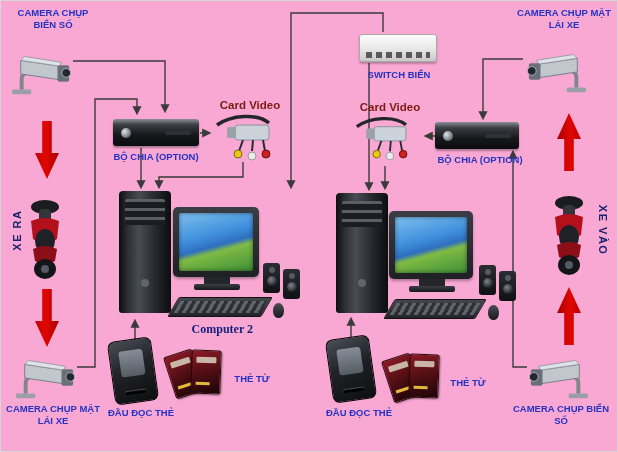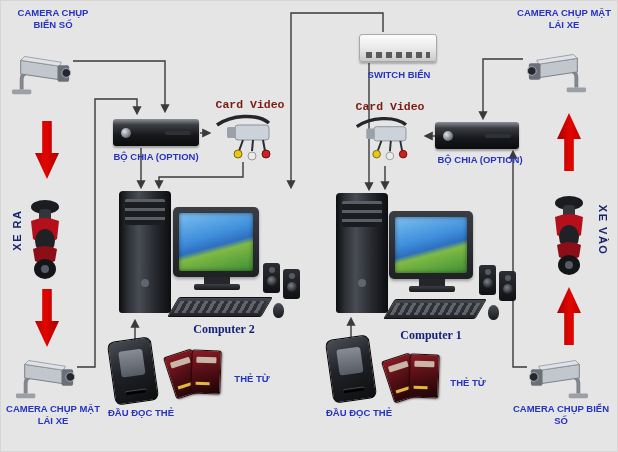--- a/index.html
+++ b/index.html
@@ -1,32 +1,32 @@
 <!DOCTYPE html>
 <html style="--label-blue: #2433c2; --card-video-red: #7b1a10; --computer-navy: #131f7b; --lane-navy: #18246e; --arrow-red: #e10600; --wire: #3a3a3a;"><head>
 <meta charset="utf-8">
 <style>
   * { margin:0; padding:0; box-sizing:border-box; }
   html,body { background:#fff; }
   .stage {
-    position:relative; width:618px; height:452px; background:#e5e5e5;
+    position:relative; width:618px; height:452px; background:#f9a8d4;
     border:1px solid #d6d6d6; overflow:hidden;
     font-family:"Liberation Sans", sans-serif;
   }
   
   svg.wires { position:absolute; inset:0; z-index:1; }
   .wire { stroke:var(--wire,#3a3a3a); stroke-width:1.4; fill:none; }
 
   
   .node { position:absolute; z-index:2; }
 
   
   .lbl { position:absolute; z-index:4; font-weight:bold; font-size:9.5px; line-height:1.3;
          color:var(--label-blue,#2433c2); text-align:center; }
-  .lbl.serif { font-family:Liberation Mono, monospace; font-size:11.5px; color:var(--card-video-red,#7b1a10); }
+  .lbl.serif { font-family:Liberation Sans, sans-serif; font-size:11.5px; color:var(--card-video-red,#7b1a10); }
   .lbl.comp  { font-family:"Liberation Serif", serif; font-size:12px; color:var(--computer-navy,#131f7b); }
   .lbl.lane  { font-size:11px; color:var(--lane-navy,#18246e); letter-spacing:1.5px; white-space:nowrap; }
 
   
   .red-arrow { width:24px; height:58px; z-index:2;
     background:linear-gradient(90deg,#c00000,var(--arrow-red,#f21616) 45%,#a80000);
     clip-path:polygon(30% 0,70% 0,70% 55%,100% 55%,50% 100%,0 55%,30% 55%); }
   .red-arrow.up { transform:rotate(180deg); }
 
   
@@ -146,22 +146,21 @@
 
   <div class="lbl" style="left:4px; top:6px; width:96px;">CAMERA CHỤP BIỂN SỐ</div>
   <div class="lbl" style="left:514px; top:6px; width:98px;">CAMERA CHỤP MẶT LÁI XE</div>
   <div class="lbl" style="left:0px; top:402px; width:104px;">CAMERA CHỤP MẶT LÁI XE</div>
   <div class="lbl" style="left:508px; top:402px; width:104px;">CAMERA CHỤP BIỂN SỐ</div>
   <div class="lbl" style="left:354px; top:68px; width:88px;">SWITCH BIỂN</div>
   <div class="lbl" style="left:98px; top:150px; width:114px;">BỘ CHIA (OPTION)</div>
   <div class="lbl" style="left:422px; top:153px; width:114px;">BỘ CHIA (OPTION)</div>
   <div class="lbl serif" style="left:212px; top:97px; width:74px;">Card Video</div>
   <div class="lbl serif" style="left:352px; top:99px; width:74px;">Card Video</div>
-  <div class="lbl comp" style="left:177px; top:321px; width:92px;">Computer 2</div>
-  <div class="lbl comp" style="left:384px; top:327px; width:92px;">Computer 1</div>
+  <div class="lbl comp" style="left:160px; top:321px; width:92px;text-align:right;">Computer 2</div>
   <div class="lbl" style="left:92px; top:406px; width:96px;">ĐẦU ĐỌC THẺ</div>
   <div class="lbl" style="left:310px; top:406px; width:96px;">ĐẦU ĐỌC THẺ</div>
   <div class="lbl" style="left:224px; top:372px; width:54px;">THẺ TỪ</div>
   <div class="lbl" style="left:440px; top:376px; width:54px;">THẺ TỪ</div>
   <div class="lbl lane" style="left:-14px; top:222px; width:60px; transform:rotate(-90deg);">XE RA</div>
   <div class="lbl lane" style="left:570px; top:222px; width:64px; transform:rotate(90deg);">XE VÀO</div>
 
   <svg class="node" style="left:10px; top:44px;" width="62" height="52">
       <use href="#sym-cam"></use>
     </svg>

